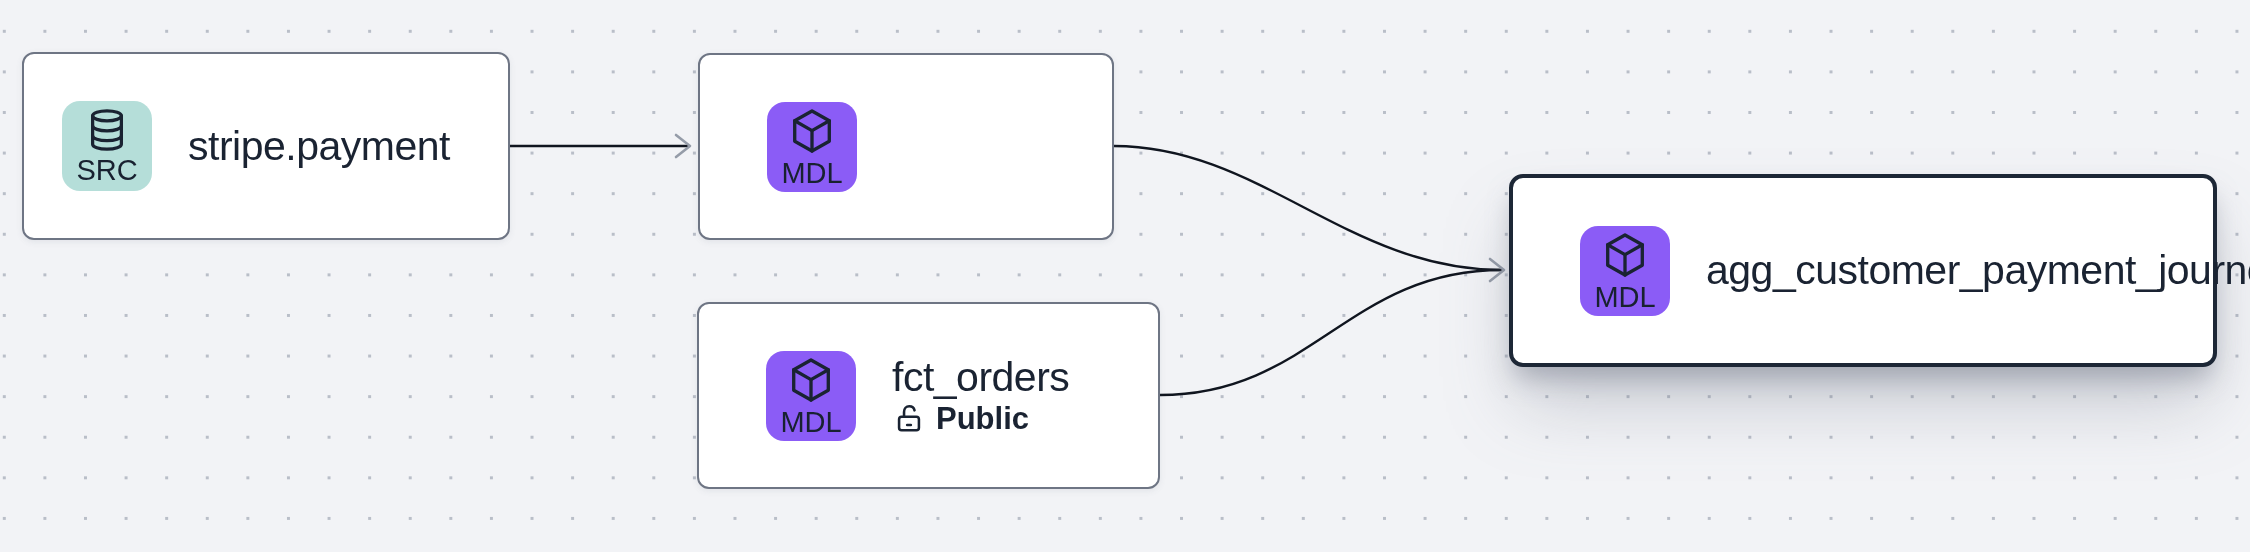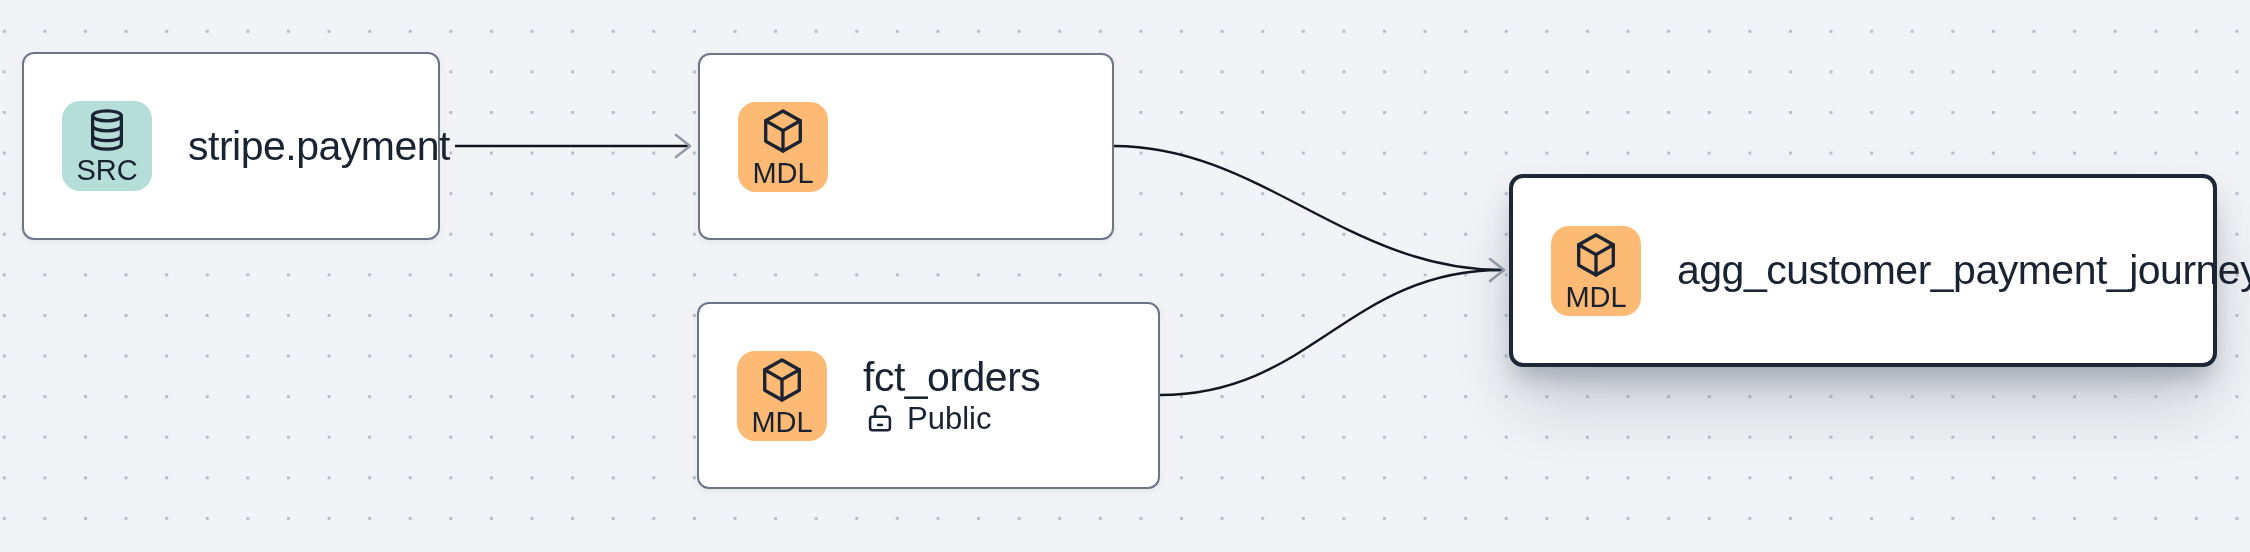--- a/index.html
+++ b/index.html
@@ -30,47 +30,47 @@
     border:4px solid #1d2736;
     border-radius:14px;
     box-shadow:0 16px 26px -6px rgba(118,124,140,0.50),
                0 44px 72px -10px rgba(118,124,140,0.35);
   }
   .badge{
     flex:none;width:90px;height:90px;border-radius:18px;
     display:flex;flex-direction:column;align-items:center;justify-content:center;
   }
   .badge.src{background:#b5ded9;}
-  .badge.mdl{background:#fdba74;}
+  .badge.mdl{background:#8b5cf6;margin-left:29px;}
   .badge svg{display:block;}
   .badge-label{
     font-size:29px;line-height:1;font-weight:500;color:#182130;margin-top:3px;
   }
   .node-title{
     font-size:41px;font-weight:400;color:#1a2332;letter-spacing:-0.5px;white-space:nowrap;
   }
   .node-text{display:flex;flex-direction:column;gap:0;}
   .access-row{display:flex;align-items:center;gap:10px;}
-  .access-label{font-size:31px;font-weight:400;color:#1a2332;}
+  .access-label{font-size:31px;font-weight:700;color:#1a2332;}
   .icon{stroke:#1a2332;fill:none;stroke-linecap:round;stroke-linejoin:round;}
 </style>
 </head>
 <body>
 
 <div class="canvas">
 
   <svg class="edges" viewBox="0 0 2250 552">
     <path class="edge" d="M455,146 L688,146"></path>
     <path class="edge" d="M1114,146 C1260,146 1348,270 1502,270"></path>
     <path class="edge" d="M1160,395 C1312,395 1348,270 1502,270"></path>
     <polyline class="arrowhead" points="676,135 690,146 676,157"></polyline>
     <polyline class="arrowhead" points="1490,259 1504,270 1490,281"></polyline>
   </svg>
 
-  <div class="node" style="left:22px;top:52px;width:418px;height:188px;">
+  <div class="node" style="left:22px;top:52px;width:488px;height:188px;">
     <div class="badge src">
       <svg class="icon" width="46" height="46" viewBox="0 0 24 24" stroke-width="1.7">
         <ellipse cx="12" cy="4.6" rx="7.5" ry="2.6"></ellipse>
         <path d="M4.5 4.6 V19.4 C4.5 20.9 7.8 22 12 22 C16.2 22 19.5 20.9 19.5 19.4 V4.6"></path>
         <path d="M4.5 9.8 C4.5 11.3 7.8 12.4 12 12.4 C16.2 12.4 19.5 11.3 19.5 9.8"></path>
         <path d="M4.5 15 C4.5 16.5 7.8 17.6 12 17.6 C16.2 17.6 19.5 16.5 19.5 15"></path>
       </svg>
       <div class="badge-label">SRC</div>
     </div>
     <div class="node-title">stripe.payment</div>

